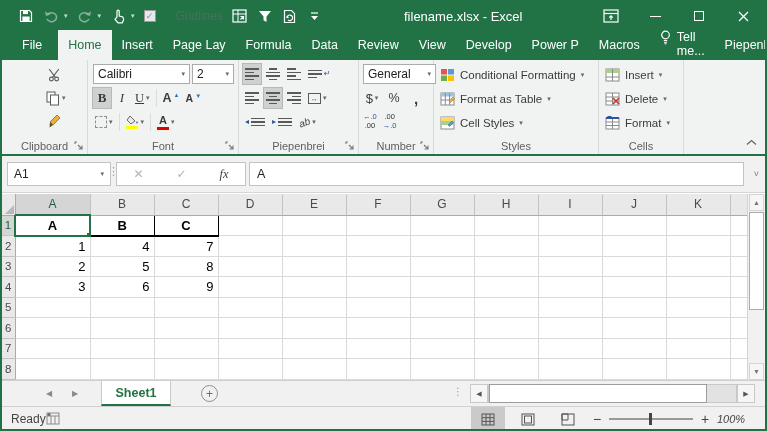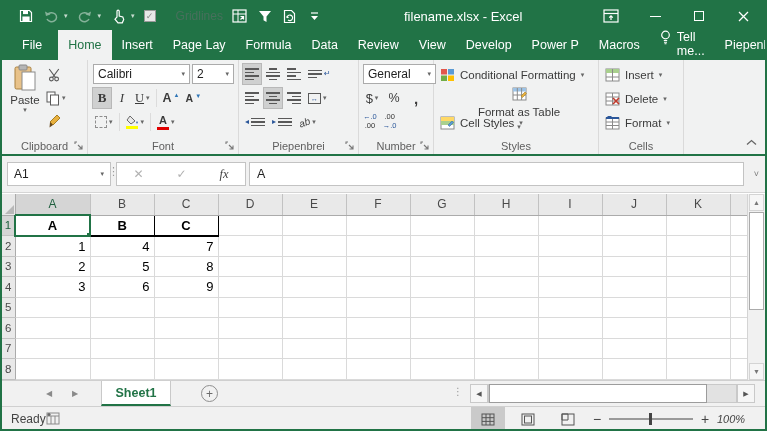--- a/index.html
+++ b/index.html
@@ -241,31 +241,20 @@
       </span>
       <span>Tell me...</span>
     </span>
     <span class="t">Piepenbrei...</span>
 
   </nav>
 
   <section class="ribbon">
 
     <div class="grp" style="left:0;width:86px;">
-      <div class="bigbtn" style="left:5px;top:4px;width:36px;">
-        <span>
-          <svg width="24" height="28" viewBox="0 0 24 28">
-              <rect x="2" y="3" width="16" height="22" rx="1.5" fill="#e8c289" stroke="#a8803f" stroke-width="1"></rect>
-              <rect x="6" y="1" width="8" height="5" rx="1" fill="#b5b5b5" stroke="#8a8a8a"></rect>
-              <rect x="9" y="8" width="13" height="18" fill="#fff" stroke="#8a8a8a"></rect>
-            </svg>
-        </span>
-        <span class="blabel">Paste</span>
-        <span class="dd">▾</span>
-      </div>
       <div class="rrow" style="left:46px;top:4px;">
         <svg width="14" height="14" viewBox="0 0 14 14">
             <circle cx="3.4" cy="11" r="1.9" fill="none" stroke="#5a5a5a" stroke-width="1.1"></circle>
             <circle cx="8.6" cy="11" r="1.9" fill="none" stroke="#5a5a5a" stroke-width="1.1"></circle>
             <path d="M4.6 9.4 L10.8 1 M7.4 9.4 L1.2 1" stroke="#5a5a5a" stroke-width="1.1"></path>
           </svg>
       </div>
       <div class="rrow" style="left:44px;top:27px;">
         <svg width="14" height="15" viewBox="0 0 14 15">
             <rect x="1" y="1" width="8" height="10" fill="#fff" stroke="#5a5a5a"></rect>
@@ -477,21 +466,21 @@
           <svg width="15" height="14" viewBox="0 0 15 14">
               <rect x="1" y="1" width="6" height="5.5" fill="#e2574c"></rect>
               <rect x="8" y="1" width="6" height="5.5" fill="#5b9bd5"></rect>
               <rect x="1" y="7.5" width="6" height="5.5" fill="#70ad47"></rect>
               <rect x="8" y="7.5" width="6" height="5.5" fill="#ffc000"></rect>
             </svg>
         </span>
         <span>Conditional Formatting</span>
         <span class="dd">▾</span>
       </div>
-      <div class="stylerow" style="position:absolute;top:27px;left:0;right:0;flex-direction:column;">
+      <div class="stylerow" style="position:absolute;top:27px;left:0;right:0;">
         <span class="sicon">
           <svg width="15" height="14" viewBox="0 0 15 14">
               <rect x="1" y="1" width="13" height="12" fill="#fff" stroke="#8a8a8a"></rect>
               <rect x="1" y="1" width="13" height="3.5" fill="#9dc3e6"></rect>
               <path d="M1 8 h13 M5.3 1 v12 M9.6 1 v12" stroke="#8a8a8a"></path>
               <path d="M9 9 l4-4 1.5 1.5-4 4z" fill="#e8b13f" stroke="#a87f23" stroke-width=".6"></path>
             </svg>
         </span>
         <span>Format as Table</span>
         <span class="dd">▾</span>

